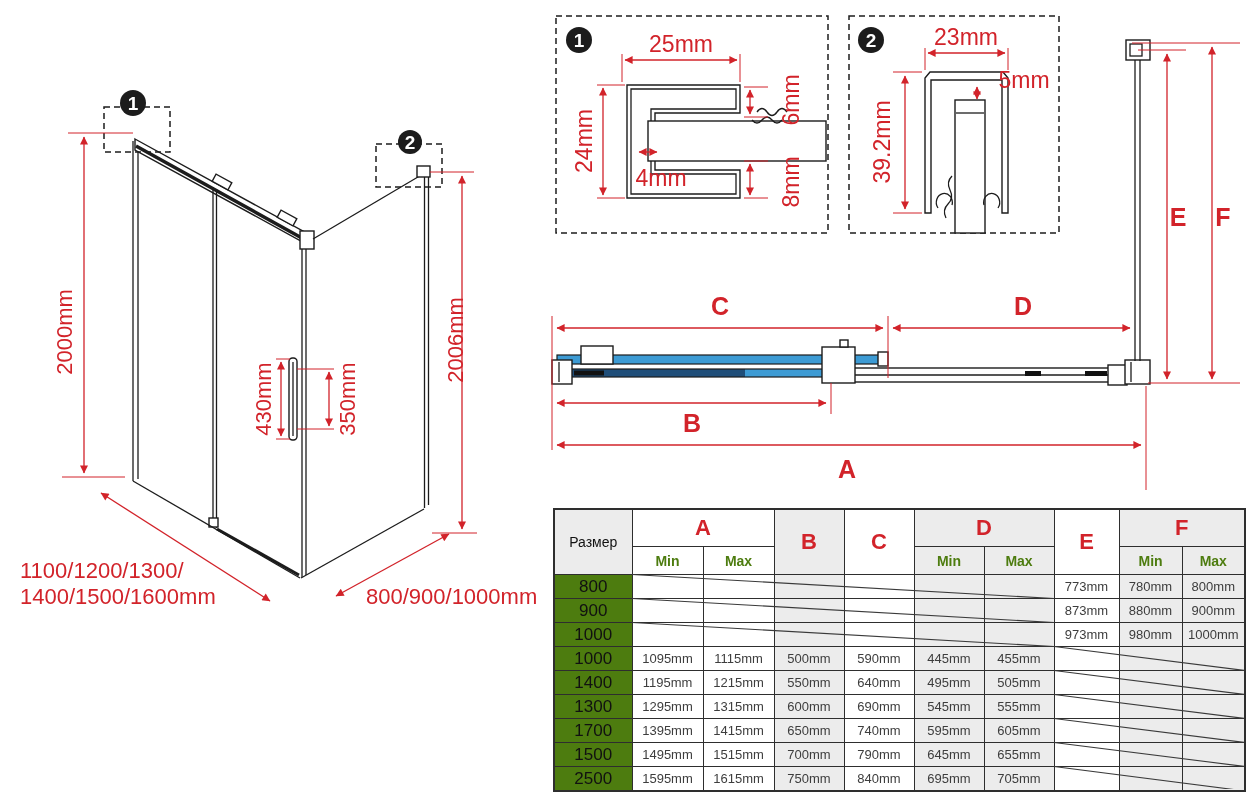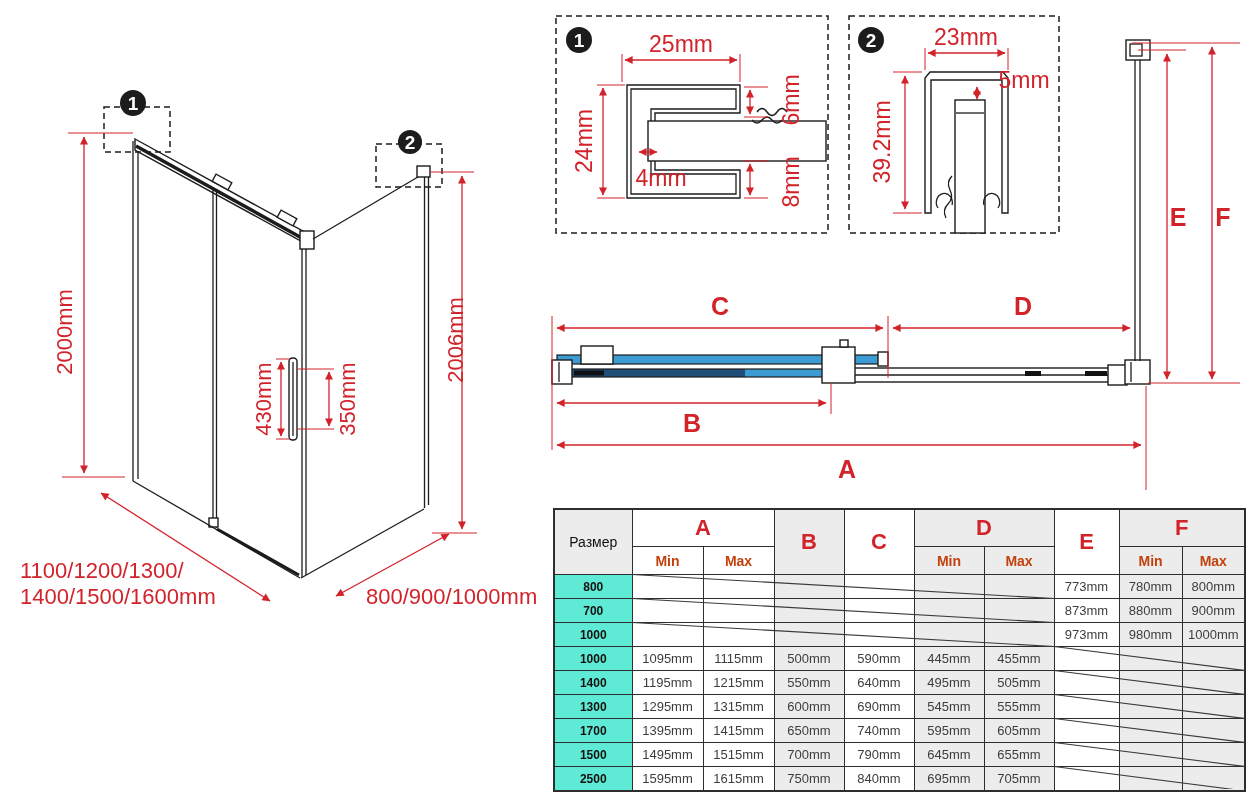--- a/index.html
+++ b/index.html
@@ -16,24 +16,24 @@
   .ext{stroke:#d2232a;stroke-width:1;fill:none;}
   .dash{stroke:#1c1c1c;stroke-width:1.5;fill:none;stroke-dasharray:6 4;}
 
   #tablewrap{position:absolute;left:553px;top:508px;width:691px;z-index:1;}
   #sizetable{border-collapse:collapse;table-layout:fixed;width:691px;border:2px solid #2e2e2e;}
   #sizetable th,#sizetable td{border:1px solid #2e2e2e;padding:0;text-align:center;vertical-align:middle;overflow:hidden;white-space:nowrap;background:#fff;}
   #sizetable tr.h1 th{height:36px;}
   #sizetable tr.h2 th{height:27px;}
   #sizetable tbody td{height:23px;font-size:13px;color:#3d3d3d;}
   .letter{color:#d2232a;font-size:22px;font-weight:bold;}
-  .mmh{font-size:14px;font-weight:bold;color:#c2410c;}
+  .mmh{font-size:14px;font-weight:bold;color:#4d7c0f;}
   .size-h{font-size:14px;color:#111;font-weight:normal;}
   #sizetable .g{background:#ececec;}
-  #sizetable td.c0{font-weight:bold;color:#111;font-size:12px;background:#5eead4;}
+  #sizetable td.c0{font-weight:normal;color:#111;font-size:17px;background:#4d7c0f;}
   #sizetable td.c3,#sizetable td.c5,#sizetable td.c6,#sizetable td.c8,#sizetable td.c9{background:#ececec;}
   #strikes{position:absolute;left:0;top:0;pointer-events:none;z-index:2;}
 </style>
 </head>
 <body>
 
 <svg id="drawing" width="1250" height="800" viewBox="0 0 1250 800">
   <defs>
     <marker id="ra" viewBox="0 0 10 10" refX="9.5" refY="5" markerWidth="10" markerHeight="8" orient="auto-start-reverse" markerUnits="userSpaceOnUse">
       <path d="M0,0 L10,5 L0,10 z" fill="#d2232a"></path>
@@ -311,21 +311,21 @@
           <td class="c2"></td>
           <td class="c3"></td>
           <td class="c4"></td>
           <td class="c5"></td>
           <td class="c6"></td>
           <td class="c7">773mm</td>
           <td class="c8">780mm</td>
           <td class="c9">800mm</td>
         </tr>
         <tr>
-          <td class="c0">700</td>
+          <td class="c0">900</td>
           <td class="c1"></td>
           <td class="c2"></td>
           <td class="c3"></td>
           <td class="c4"></td>
           <td class="c5"></td>
           <td class="c6"></td>
           <td class="c7">873mm</td>
           <td class="c8">880mm</td>
           <td class="c9">900mm</td>
         </tr>

